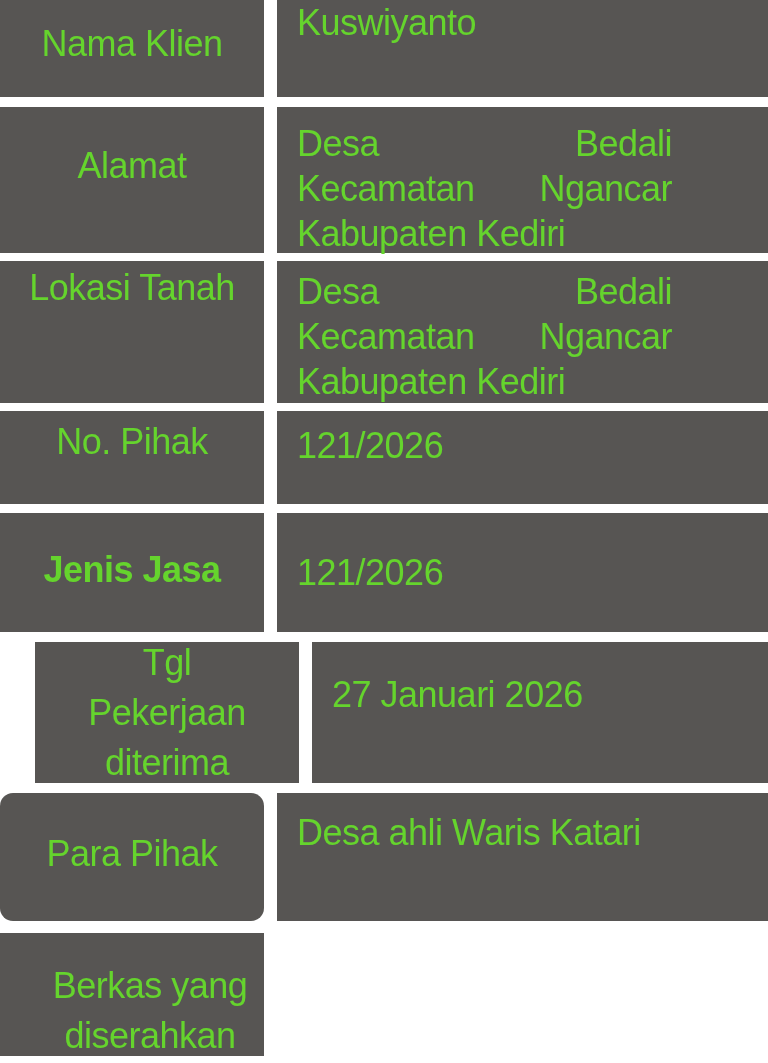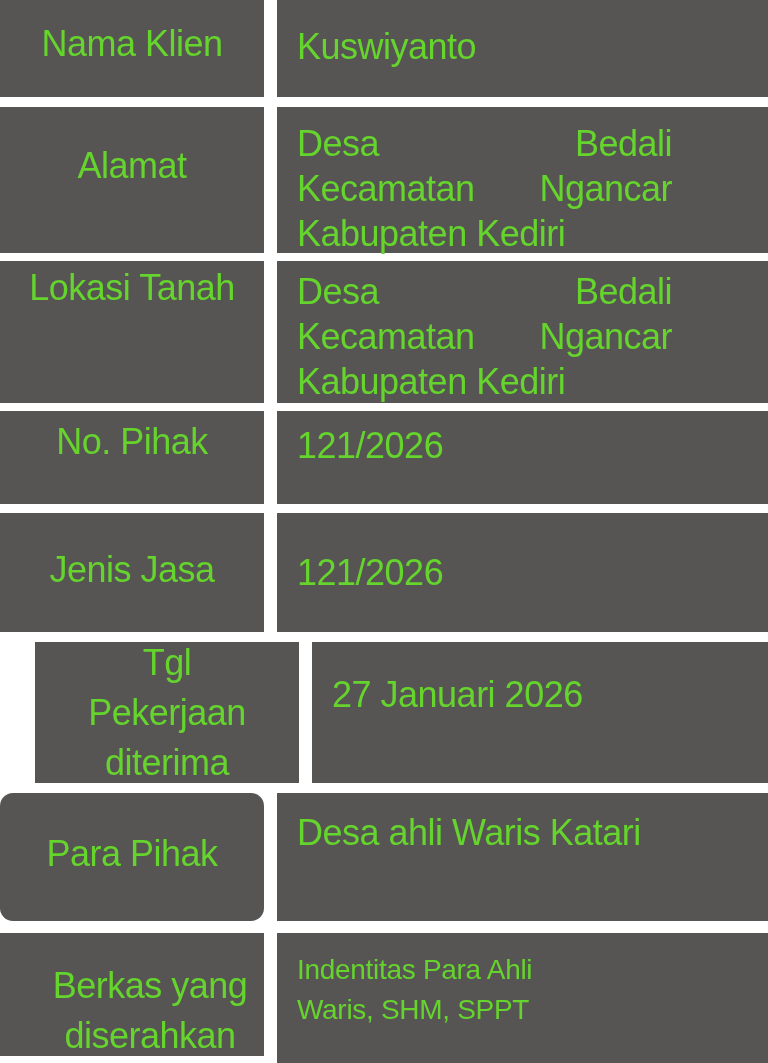--- a/index.html
+++ b/index.html
@@ -52,34 +52,34 @@
   .r2 { height: 146px; margin-bottom: 8px; }
   .r3 { height: 142px; margin-bottom: 8px; border-radius: 20px; }
   .r4 { height: 93px;  margin-bottom: 9px; }
   .r5 { height: 119px; margin-bottom: 10px; }
   .r6 { height: 141px; margin-bottom: 10px; margin-left: 35px; }
   .r7 { height: 128px; margin-bottom: 12px; }
   .r8 { height: 130px; }
 
   
   .r1 .label { padding-bottom: 11px; }
-  .r1 .value { align-items: center; padding-bottom: 5px; }
+  .r1 .value { align-items: flex-start; padding-bottom: 5px; }
 
   .r2 .label { padding-bottom: 30px; }
   .r2 .value { padding-top: 14px; }
   .r2 .value .txt { width: 375px; text-align: justify; }
 
   .r3 .label { align-items: flex-start; padding-top: 4px; }
   .r3 .value { padding-top: 8px; }
   .r3 .value .txt { width: 375px; text-align: justify; }
 
   .r4 .label { padding-bottom: 32px; }
   .r4 .value { padding-top: 12px; }
 
-  .r5 .label { padding-bottom: 6px; }
+  .r5 .label { padding-bottom: 6px; font-weight: bold; }
   .r5 .value { align-items: center; }
 
   .r6 .label { line-height: 50px; }
   .r6 .label .txt { width: 180px; }
   .r6 .value { padding-top: 30px; }
 
   .r7 .label { padding-bottom: 8px; border-radius: 13px; }
   .r7 .value { padding-top: 17px; }
 
   .r8 .label {
@@ -163,18 +163,15 @@
     </div>
     <div class="cell value">
       <span class="txt">Desa ahli Waris Katari</span>
     </div>
   </div>
 
   <div class="row r8">
     <div class="cell label">
       <span class="txt">Berkas yang diserahkan</span>
     </div>
-    <div class="cell value">
-      <span class="txt">Indentitas Para Ahli Waris, SHM, SPPT</span>
-    </div>
   </div>
 
 </div>
 
 </body></html>

